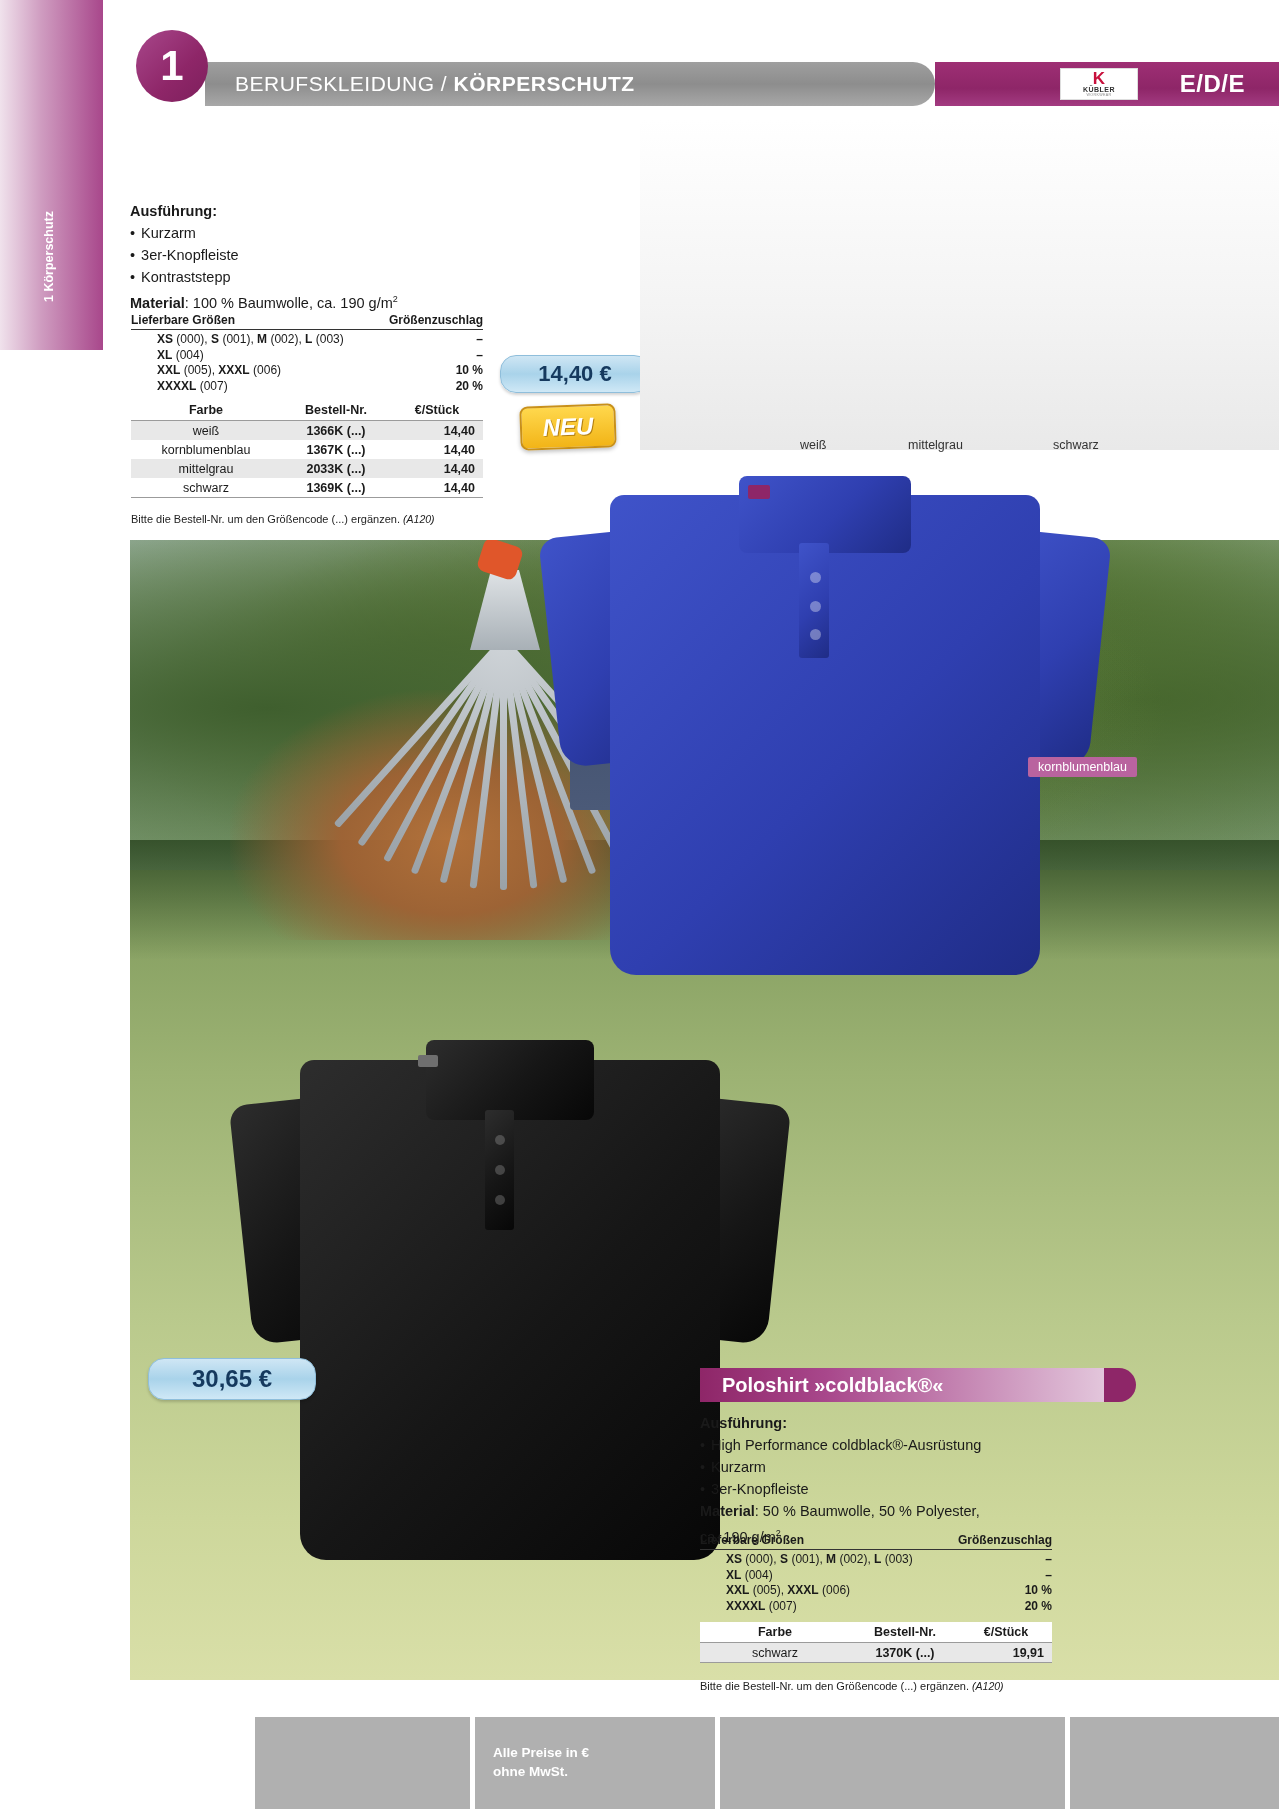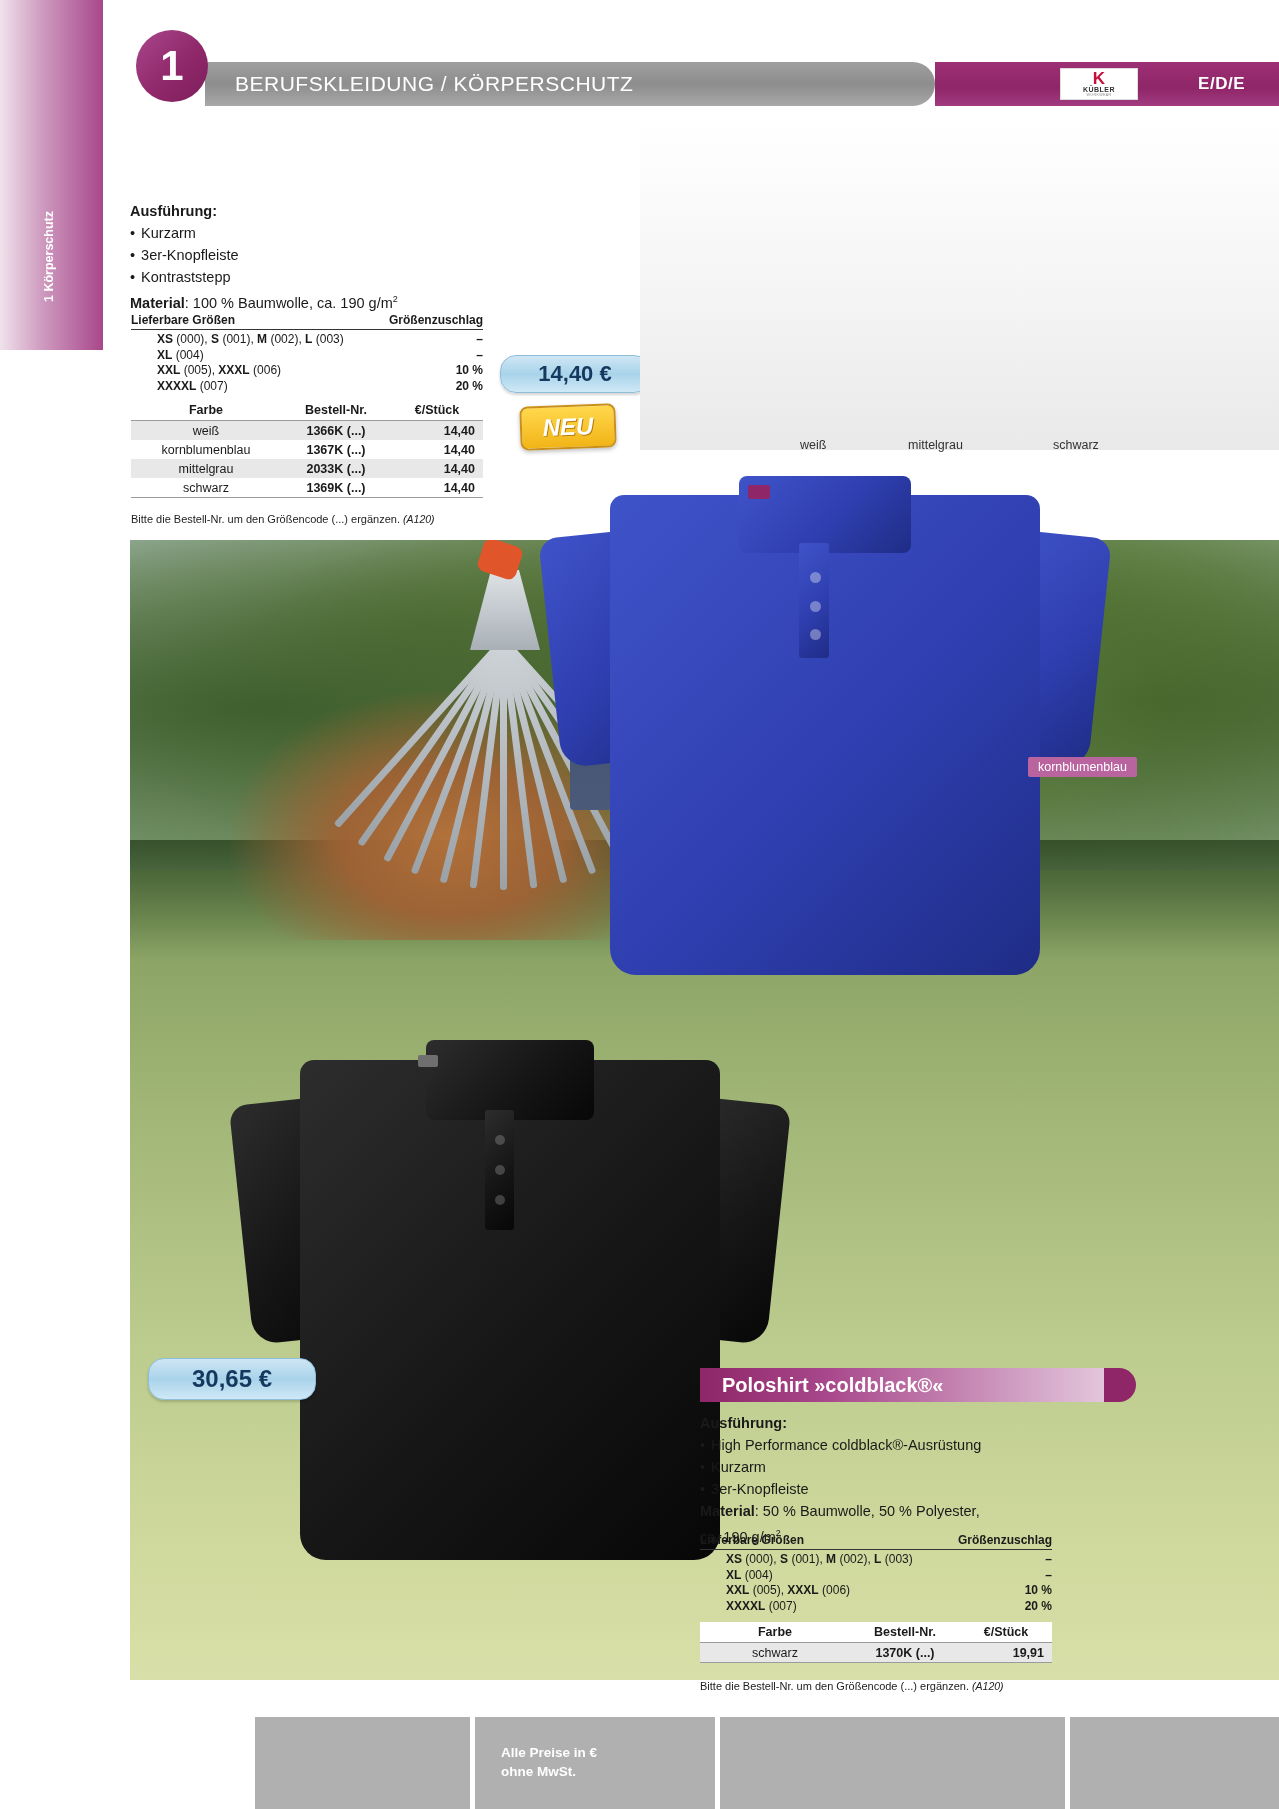--- a/index.html
+++ b/index.html
@@ -14,27 +14,27 @@
   
   .header-bar {
     position: absolute; left: 205px; top: 62px; width: 730px; height: 44px;
     background: linear-gradient(to bottom, #9f9f9f 0%, #8d8d8d 50%, #a8a8a8 100%);
     border-radius: 0 22px 22px 0;
     display: flex; align-items: center;
   }
   .header-title {
     color: #ffffff; font-size: 21px; letter-spacing: .5px; padding-left: 30px; white-space: nowrap;
   }
-  .header-title b { font-weight: normal; }
+  .header-title b { font-weight: bold; }
   .header-right-bar {
     position: absolute; left: 935px; top: 62px; width: 344px; height: 44px;
     background: linear-gradient(to bottom, #9e2f74 0%, #8e2668 60%, #a33b81 100%);
     display: flex; align-items: center; justify-content: flex-end;
   }
-  .ede { color: #fff; font-size: 17px; font-weight: bold; padding-right: 34px; letter-spacing: .5px; }
+  .ede { color: #fff; font-size: 24px; font-weight: bold; padding-right: 34px; letter-spacing: .5px; }
   .logo-box {
     position: absolute; left: 1060px; top: 68px; width: 78px; height: 32px;
     background: #fff; border: 1px solid #ddd; display: flex; flex-direction: column;
     align-items: center; justify-content: center;
   }
   .logo-k { color: #c8103c; font-size: 17px; font-weight: bold; line-height: 14px; }
   .logo-name { font-size: 7px; font-weight: bold; color: #333; letter-spacing: .5px; }
   .logo-sub { font-size: 3.6px; color: #888; letter-spacing: .4px; }
 
   .chapter-circle {
@@ -241,21 +241,21 @@
   .footer { position: absolute; left: 0; bottom: 0; width: 1279px; height: 92px; }
   .f-block { position: absolute; top: 0; height: 92px; background: #b0b0b0; }
   .f-purple {
     position: absolute; left: 103px; top: 0; width: 152px; height: 92px;
     background: linear-gradient(to bottom,#a8478b,#8e2668);
     display: flex; align-items: center; justify-content: center;
   }
   .pageno { color: #fff; font-size: 26px; font-weight: bold; }
   .f-note {
     position: absolute; left: 493px; top: 26px; color: #fff;
-    font-size: 13.5px; font-weight: bold; line-height: 19px; margin-left: 8px;
+    font-size: 13.5px; font-weight: bold; line-height: 19px;
   }
 </style>
 </head>
 <body>
 
 <div class="page">
 
   <div class="spine">
     <div class="spine-label">1  Körperschutz</div>
   </div>

